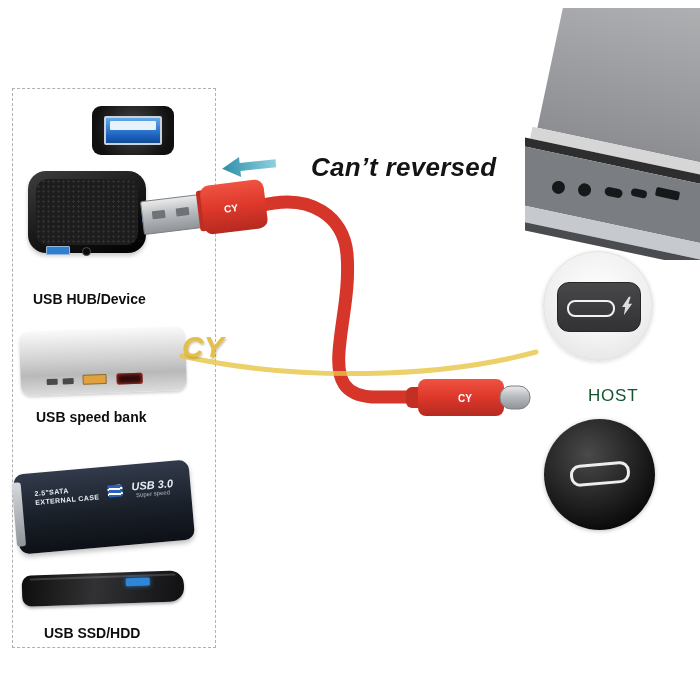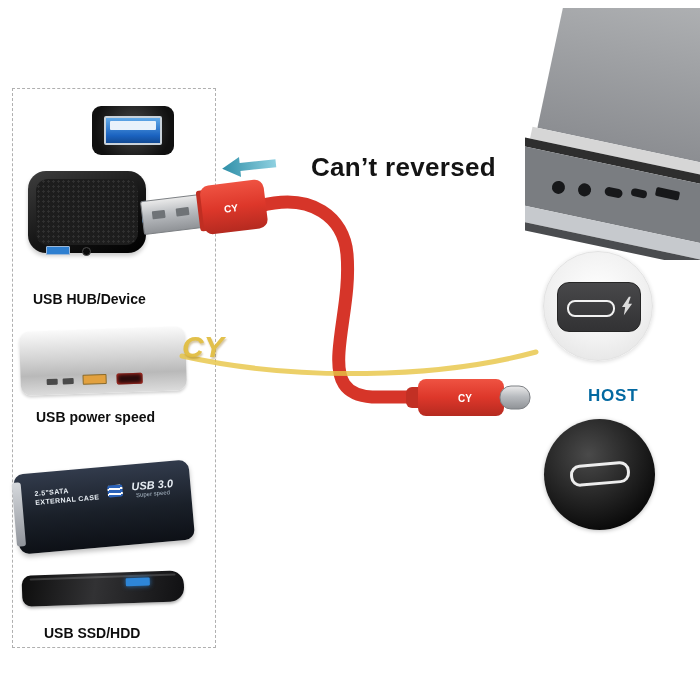--- a/index.html
+++ b/index.html
@@ -59,22 +59,22 @@
        background:linear-gradient(100deg,#0d0d0d,#323234 45%,#101012);box-shadow:0 2px 3px rgba(0,0,0,.3);}
   .dock-edge{position:absolute;top:3px;left:8px;right:8px;height:2px;background:rgba(255,255,255,.16);border-radius:2px;}
   .dock-port{position:absolute;right:34px;top:6px;width:24px;height:8px;background:#2e86d8;
        box-shadow:0 0 5px rgba(46,134,216,.8);border-radius:1px;}
 
   
   .lbl{font-weight:bold;font-size:14px;color:#0e0e0e;margin-top:12px;}
   .lbl-hub{left:33px;top:279px;}
   .lbl-pb{left:36px;top:397px;}
   .lbl-ssd{left:44px;top:613px;}
-  .cant{left:311px;top:152px;font-size:26px;font-weight:bold;color:#141414;letter-spacing:.3px;}
-  .lbl-host{left:588px;top:386px;font-size:17px;letter-spacing:.8px;color:#0369a1;font-weight:700;}
+  .cant{left:311px;top:152px;font-size:26px;font-weight:bold;color:#141414;letter-spacing:.3px;font-style:italic;}
+  .lbl-host{left:588px;top:386px;font-size:17px;letter-spacing:.8px;color:#14532d;font-weight:400;}
 
   
   .arrow{left:220px;top:154px;width:58px;height:24px;transform:rotate(-6deg);}
 
   
   .cable-svg{left:0;top:0;width:700px;height:700px;pointer-events:none;}
   .cable-svg text{font-family:"Liberation Sans",sans-serif;font-weight:bold;}
 
   
   .laptop{right:0;top:8px;width:175px;height:252px;}
@@ -119,21 +119,21 @@
     <div class="hub-jack"></div>
   </div>
   <div class="abs lbl lbl-hub">USB HUB/Device</div>
 
   <div class="abs pbank">
     <div class="pb-port pb-p1"></div>
     <div class="pb-port pb-p2"></div>
     <div class="pb-usb"></div>
     <div class="pb-led"></div>
   </div>
-  <div class="abs lbl lbl-pb">USB power speed</div>
+  <div class="abs lbl lbl-pb">USB speed bank</div>
 
   <div class="abs hdd">
     <div class="hdd-cap"></div>
     <div class="hdd-sticker">
       <div class="hdd-left">
         <span>2.5"SATA</span>
         <span>EXTERNAL CASE</span>
       </div>
       <div class="hdd-badge"></div>
       <div class="hdd-right">

